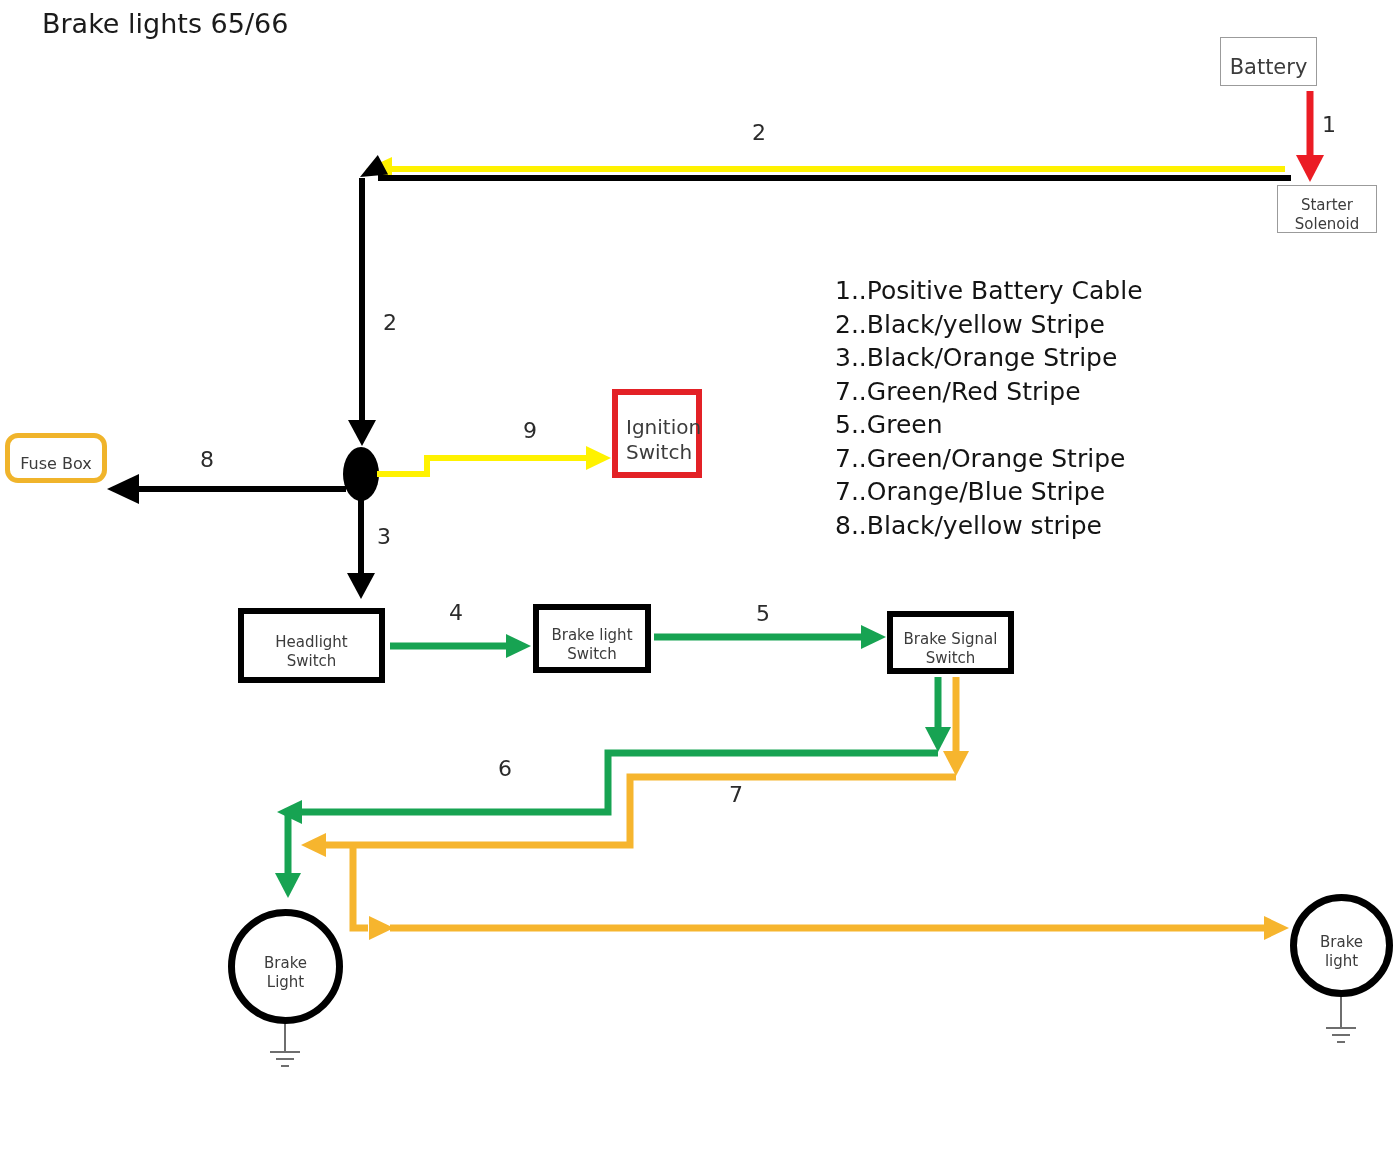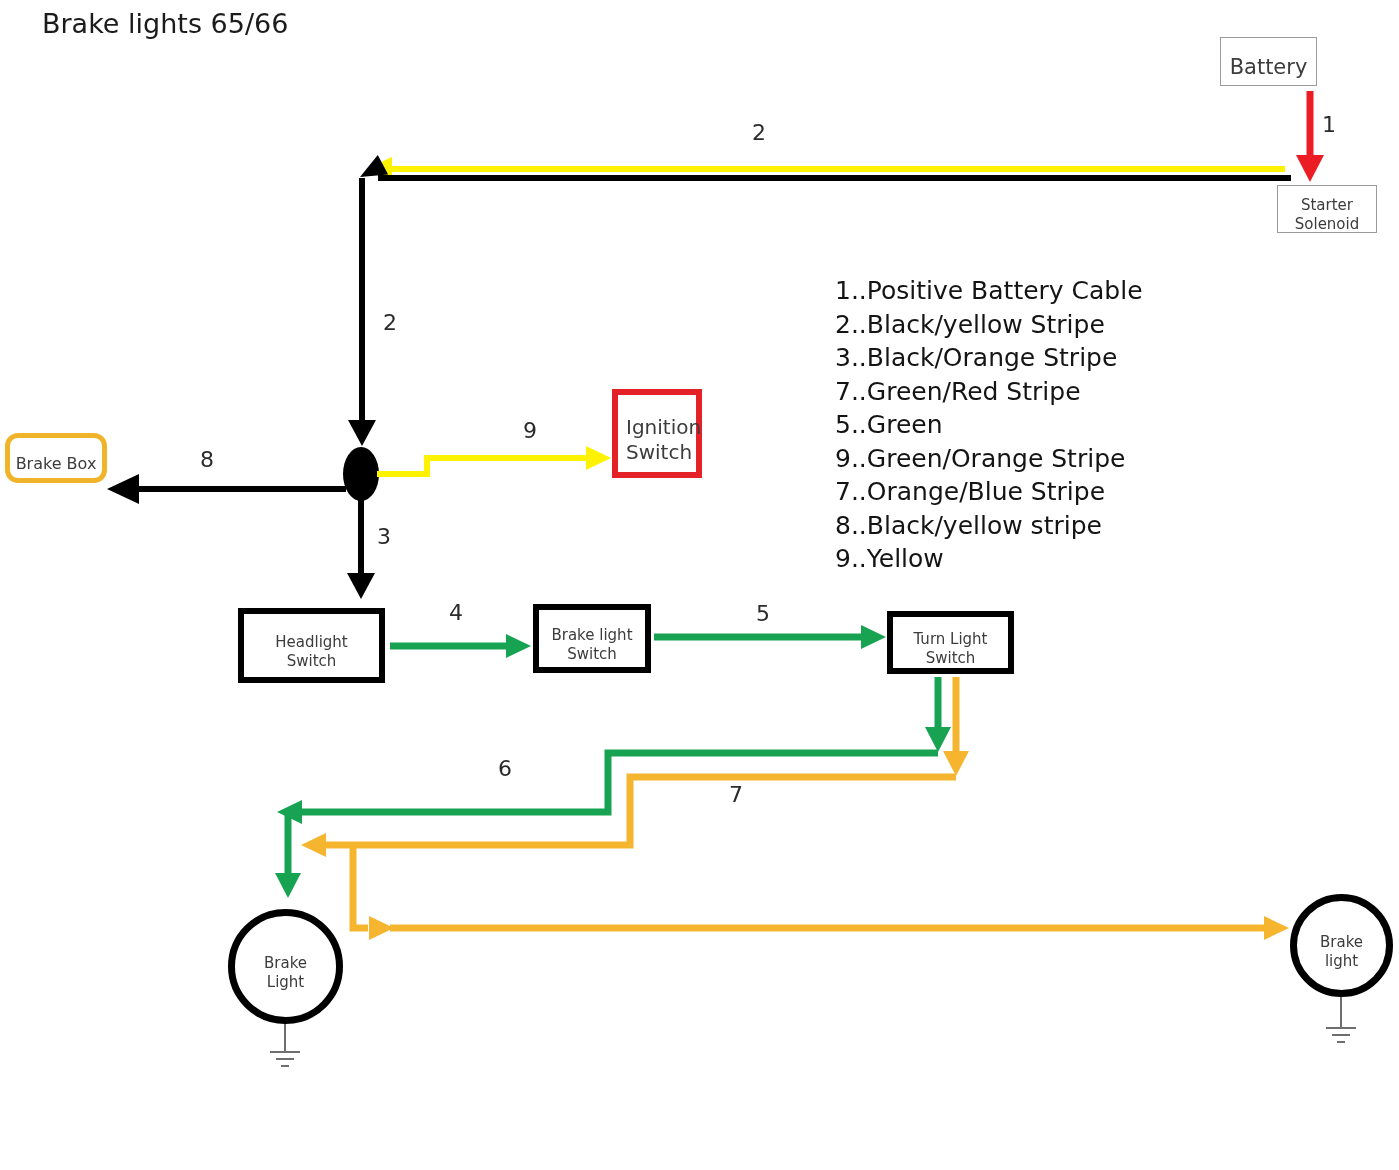--- a/index.html
+++ b/index.html
@@ -113,33 +113,33 @@
     </g>
   </svg>
 
   <div class="box" id="battery-box" style="border-color: rgb(155, 155, 155);">
     <span class="lbl">Battery</span>
   </div>
   <div class="box" id="starter-box" style="border-color: rgb(155, 155, 155);">
     <span class="lbl">Starter Solenoid</span>
   </div>
   <div class="box" id="fuse-box" style="border-color: rgb(240, 180, 43);">
-    <span class="lbl">Brake Box</span>
+    <span class="lbl">Fuse Box</span>
   </div>
   <div class="box" id="ignition-box" style="border-color: rgb(227, 33, 38);">
     <span class="lbl">Ignition Switch</span>
   </div>
   <div class="box" id="headlight-box" style="border-color: rgb(0, 0, 0);">
     <span class="lbl">Headlight Switch</span>
   </div>
   <div class="box" id="brakeswitch-box" style="border-color: rgb(0, 0, 0);">
     <span class="lbl">Brake light Switch</span>
   </div>
   <div class="box" id="turnsignal-box" style="border-color: rgb(0, 0, 0);">
-    <span class="lbl">Turn Light Switch</span>
+    <span class="lbl">Brake Signal Switch</span>
   </div>
   <div class="box round" id="brakelight-left" style="border-color: rgb(0, 0, 0);">
     <span class="lbl">Brake Light</span>
   </div>
   <div class="box round" id="brakelight-right" style="border-color: rgb(0, 0, 0);">
     <span class="lbl">Brake light</span>
   </div>
 
   <div class="wire-num" style="left:1322px;top:112px;">1</div>
   <div class="wire-num" style="left:752px;top:120px;">2</div>
@@ -151,21 +151,20 @@
   <div class="wire-num" style="left:729px;top:782px;">7</div>
   <div class="wire-num" style="left:200px;top:447px;">8</div>
   <div class="wire-num" style="left:523px;top:418px;">9</div>
 
   <div id="legend">
     <div>1..Positive Battery Cable</div>
     <div>2..Black/yellow Stripe</div>
     <div>3..Black/Orange Stripe</div>
     <div>7..Green/Red Stripe</div>
     <div>5..Green</div>
-    <div>9..Green/Orange Stripe</div>
+    <div>7..Green/Orange Stripe</div>
     <div>7..Orange/Blue Stripe</div>
     <div>8..Black/yellow stripe</div>
-    <div>9..Yellow</div>
   </div>
 
   <div id="signature">Veronica</div>
 
 </div>
 
 </body></html>

